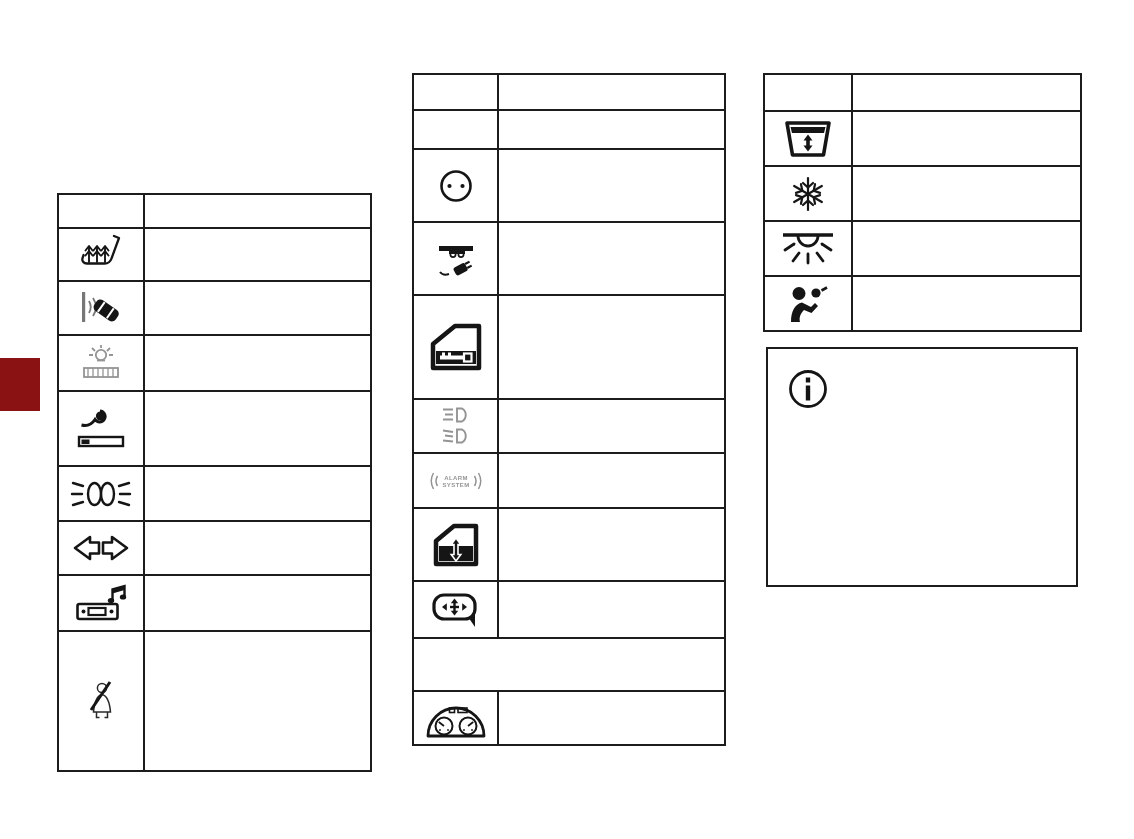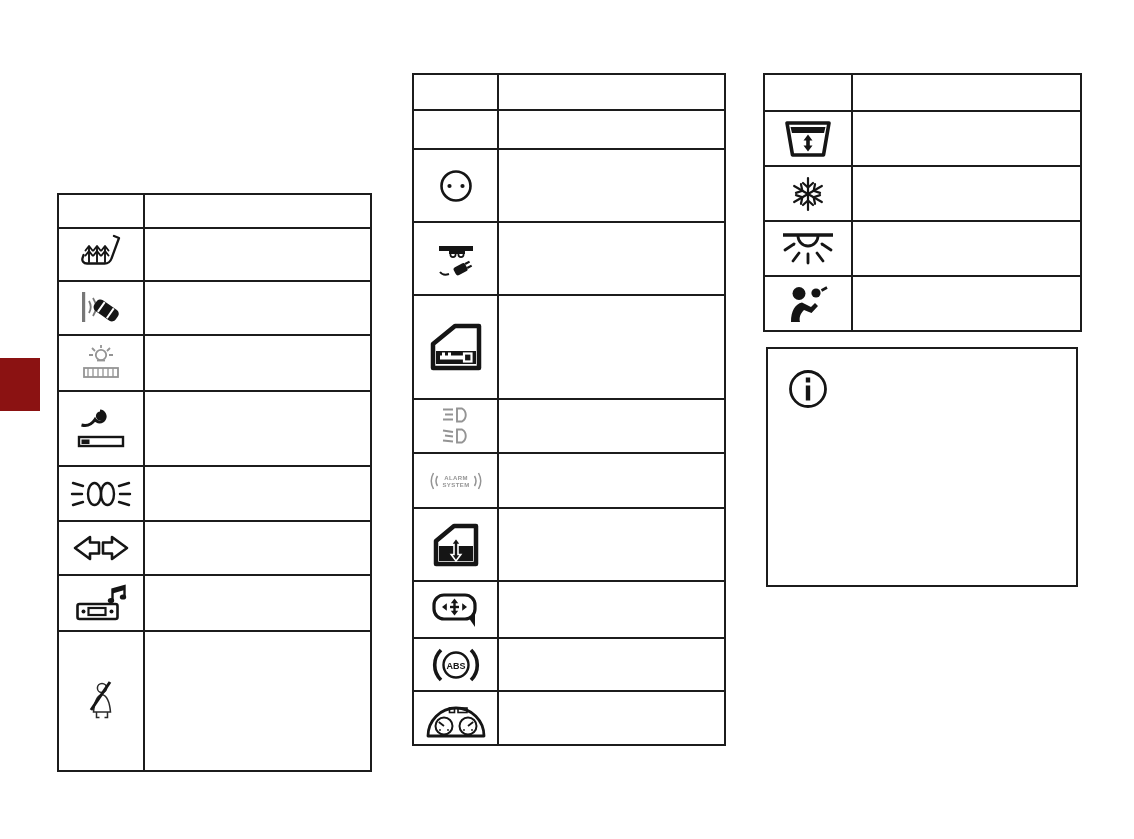--- a/index.html
+++ b/index.html
@@ -318,30 +318,20 @@
                 <rect x="22.3" y="13.5" width="2.4" height="9"></rect>
                 <rect x="19" y="16.8" width="9" height="2.4"></rect>
                 <path d="M44 24 V38 L38.5 30 Z"></path>
               </g>
             </svg>
           </span>
         </div>
         <div class="cell-desc"></div>
       </div>
       <div class="sym-row">
-        <div class="cell-sym">
-          <span class="icon-wrap">
-            <svg width="52" height="44" viewBox="0 0 52 44">
-              <circle cx="26" cy="22" r="12.5" fill="none" stroke="#151515" stroke-width="2.4"></circle>
-              <text x="26" y="25.5" text-anchor="middle" font-size="9" font-weight="bold" fill="#151515" font-family="Liberation Sans,sans-serif">ABS</text>
-              <path d="M11 7 a21 21 0 0 0 0 30" fill="none" stroke="#151515" stroke-width="3.6"></path>
-              <path d="M41 7 a21 21 0 0 1 0 30" fill="none" stroke="#151515" stroke-width="3.6"></path>
-            </svg>
-          </span>
-        </div>
         <div class="cell-desc"></div>
       </div>
       <div class="sym-row">
         <div class="cell-sym">
           <span class="icon-wrap">
             <svg width="62" height="42" viewBox="0 0 62 42">
               <path d="M3 39 a28 28 0 0 1 56 0 Z" fill="none" stroke="#151515" stroke-width="2.8" stroke-linejoin="round"></path>
               <circle cx="19" cy="29" r="8.5" fill="none" stroke="#151515" stroke-width="2"></circle>
               <circle cx="43" cy="29" r="8.5" fill="none" stroke="#151515" stroke-width="2"></circle>
               <path d="M19 29 L13.8 25 M43 29 L48.2 25" stroke="#151515" stroke-width="1.8"></path>

